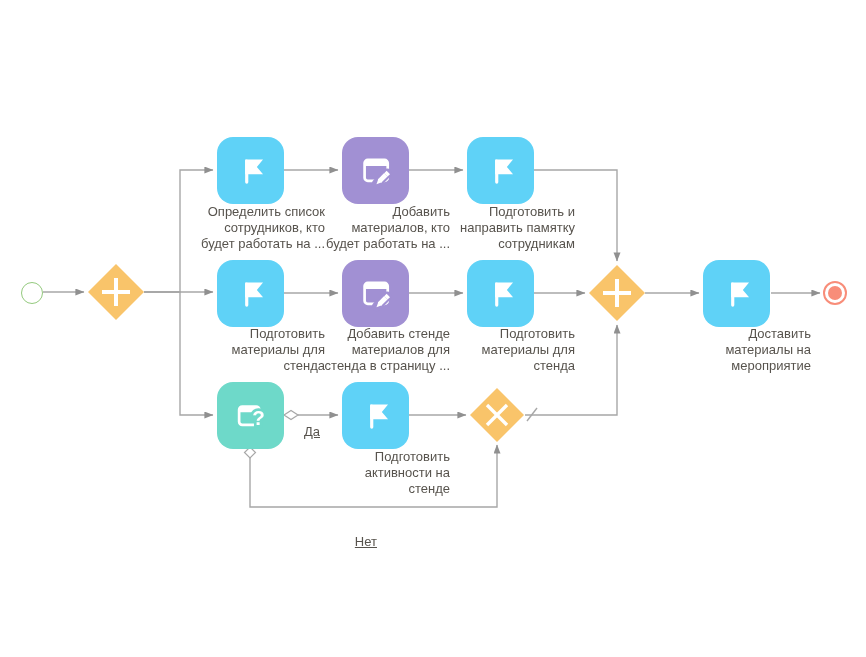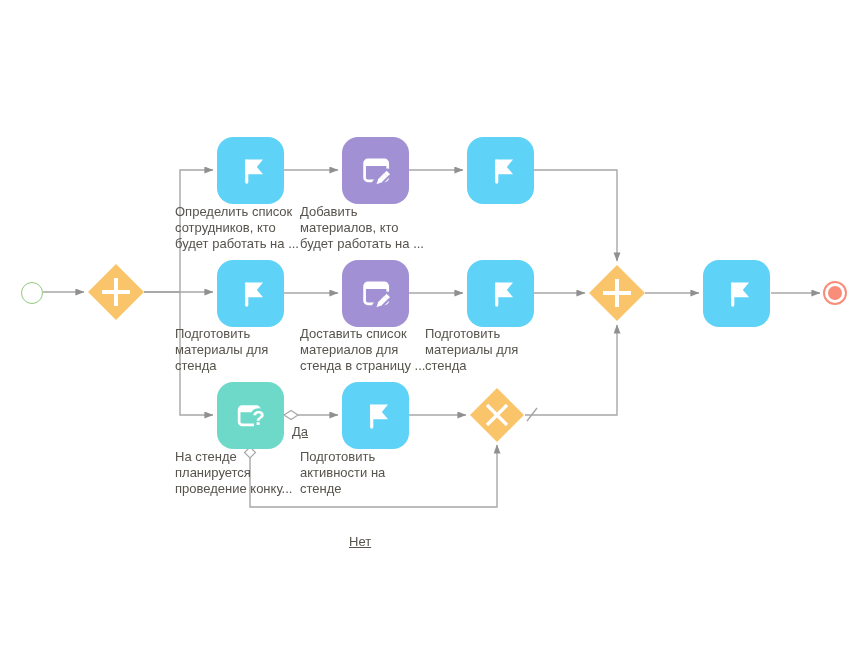--- a/index.html
+++ b/index.html
@@ -28,21 +28,21 @@
   }
   .event-end{
     width:20px;height:20px;border-radius:50%;
     border:2.6px solid var(--red);background:#ffffff;
     display:flex;align-items:center;justify-content:center;
   }
   .event-end .dot{width:14px;height:14px;border-radius:50%;background:var(--red);}
   .label{
     position:absolute;z-index:1;width:150px;
     font-size:13px;line-height:16px;color:var(--text);
-    text-align:left;white-space:pre-line;
+    text-align:right;white-space:pre-line;
   }
   .edge-label{width:auto;min-width:28px;white-space:nowrap;text-decoration:underline;}
 </style>
 </head>
 <body>
 
 <div id="stage" style="--blue: #5fd2f7; --purple: #a190d3; --teal: #6ed9c9; --green: #94ca7e; --red: #f88d79; --line: #a7a7a7; --text: #57534d;">
 
   <svg id="edges" width="866" height="657">
     <defs>
@@ -167,32 +167,35 @@
   <div class="node event-end" style="left:823px;top:281px">
     <div class="dot"></div>
   </div>
 
   <div class="label" style="left:175px;top:204px">Определить список
 сотрудников, кто
 будет работать на ...</div>
   <div class="label" style="left:300px;top:204px">Добавить
 материалов, кто
 будет работать на ...</div>
+  <div class="label" style="left:425px;top:204px">Подготовить и
+направить памятку
+сотрудникам</div>
   <div class="label" style="left:175px;top:326px">Подготовить
 материалы для
 стенда</div>
-  <div class="label" style="left:300px;top:326px">Доставить список
+  <div class="label" style="left:300px;top:326px">Добавить стенде
 материалов для
 стенда в страницу ...</div>
   <div class="label" style="left:425px;top:326px">Подготовить
 материалы для
 стенда</div>
-  <div class="label" style="left:175px;top:449px">На стенде
-планируется
-проведение конку...</div>
   <div class="label" style="left:300px;top:449px">Подготовить
 активности на
 стенде</div>
+  <div class="label" style="left:661px;top:326px">Доставить
+материалы на
+мероприятие</div>
 
   <div class="label edge-label" style="left:292px;top:424px">Да</div>
   <div class="label edge-label" style="left:349px;top:534px">Нет</div>
 
 </div>
 
 </body></html>

